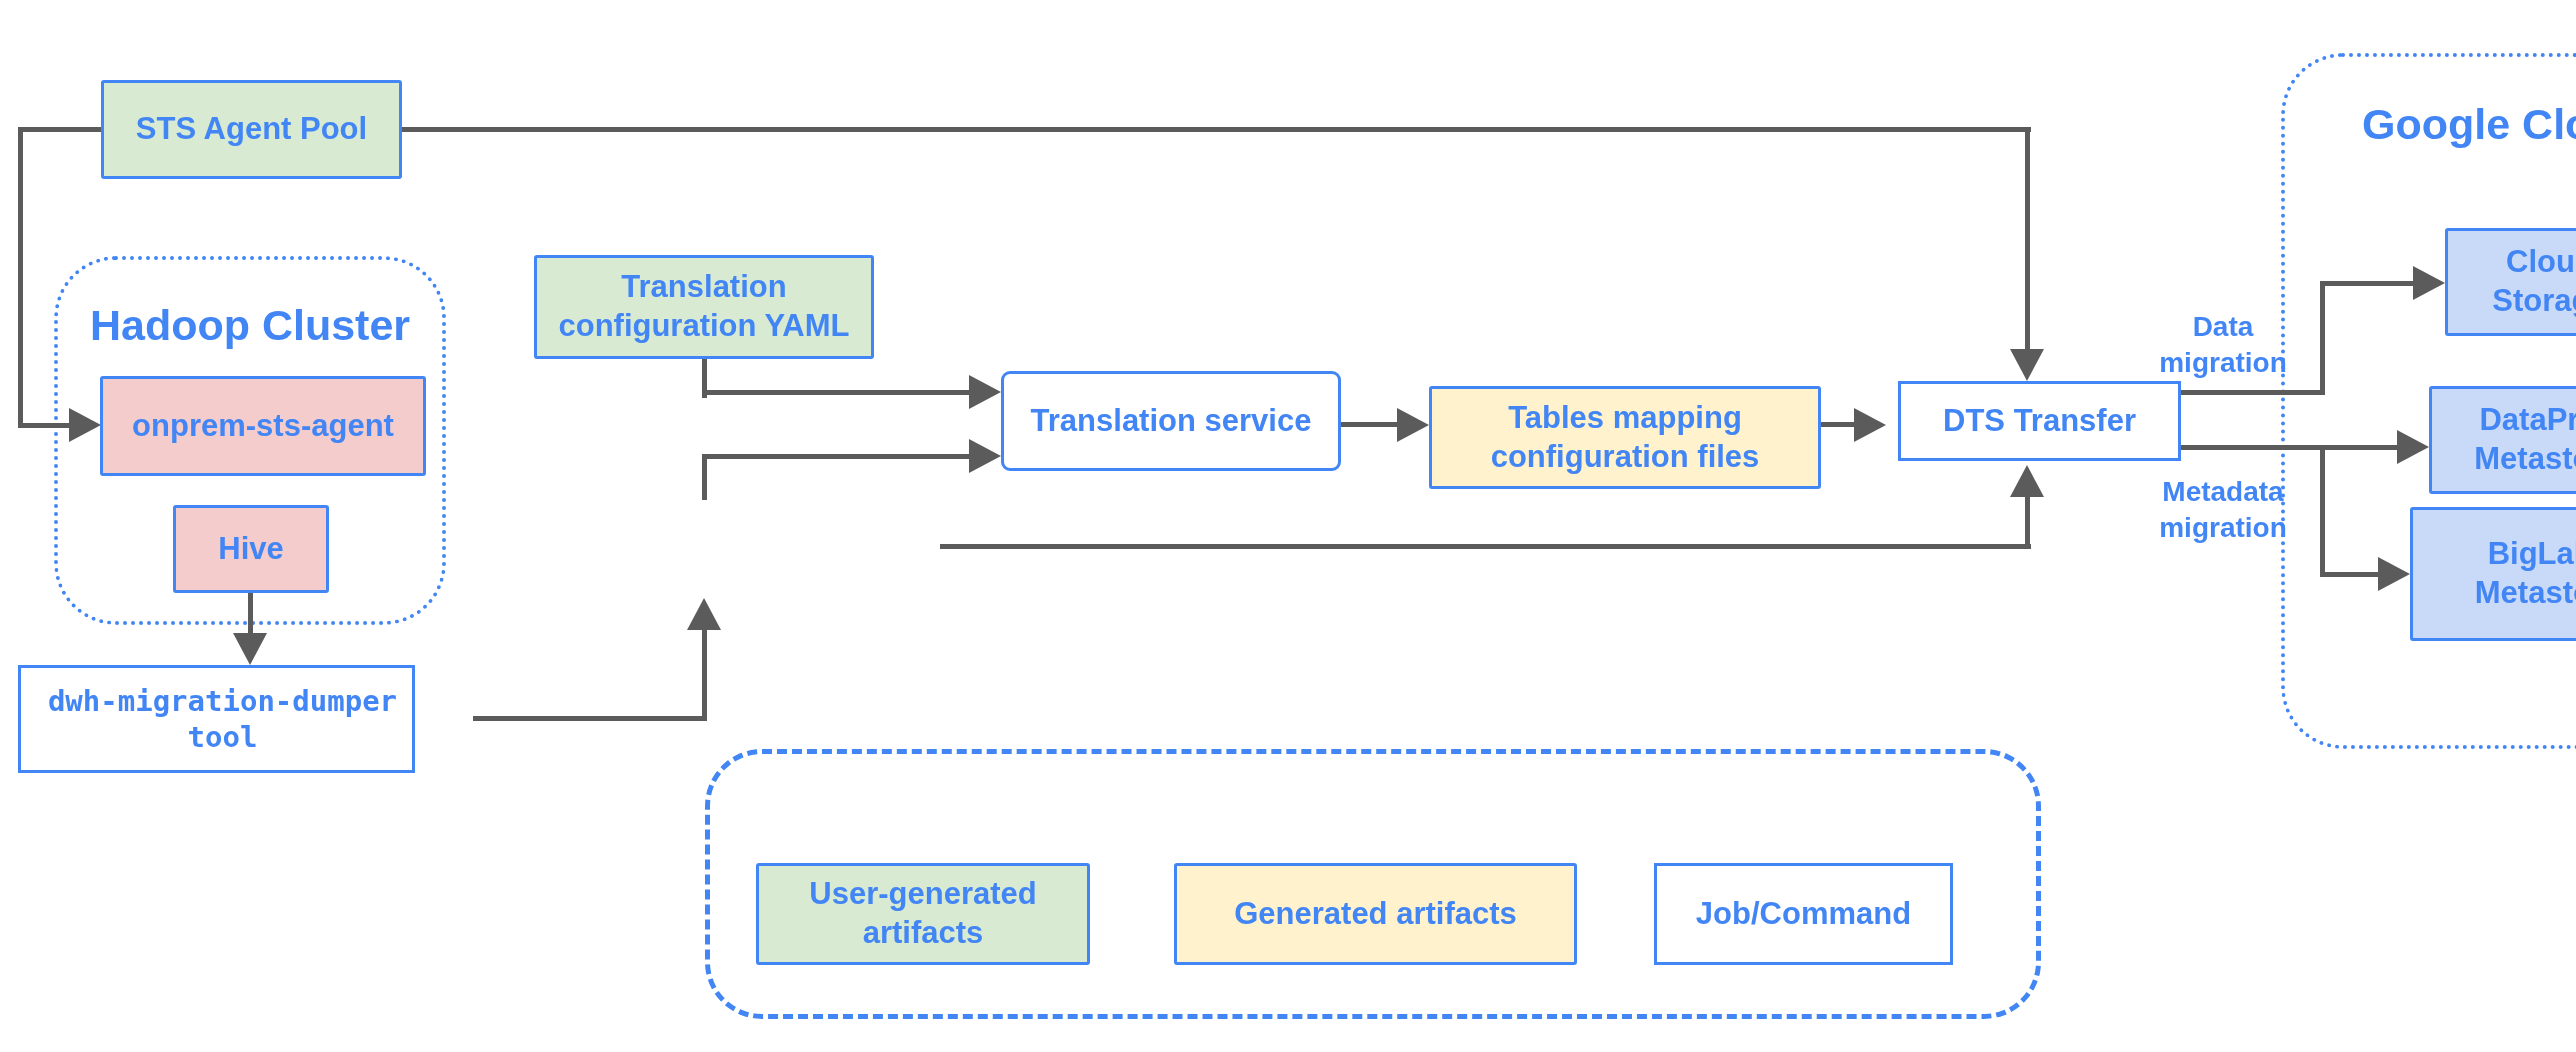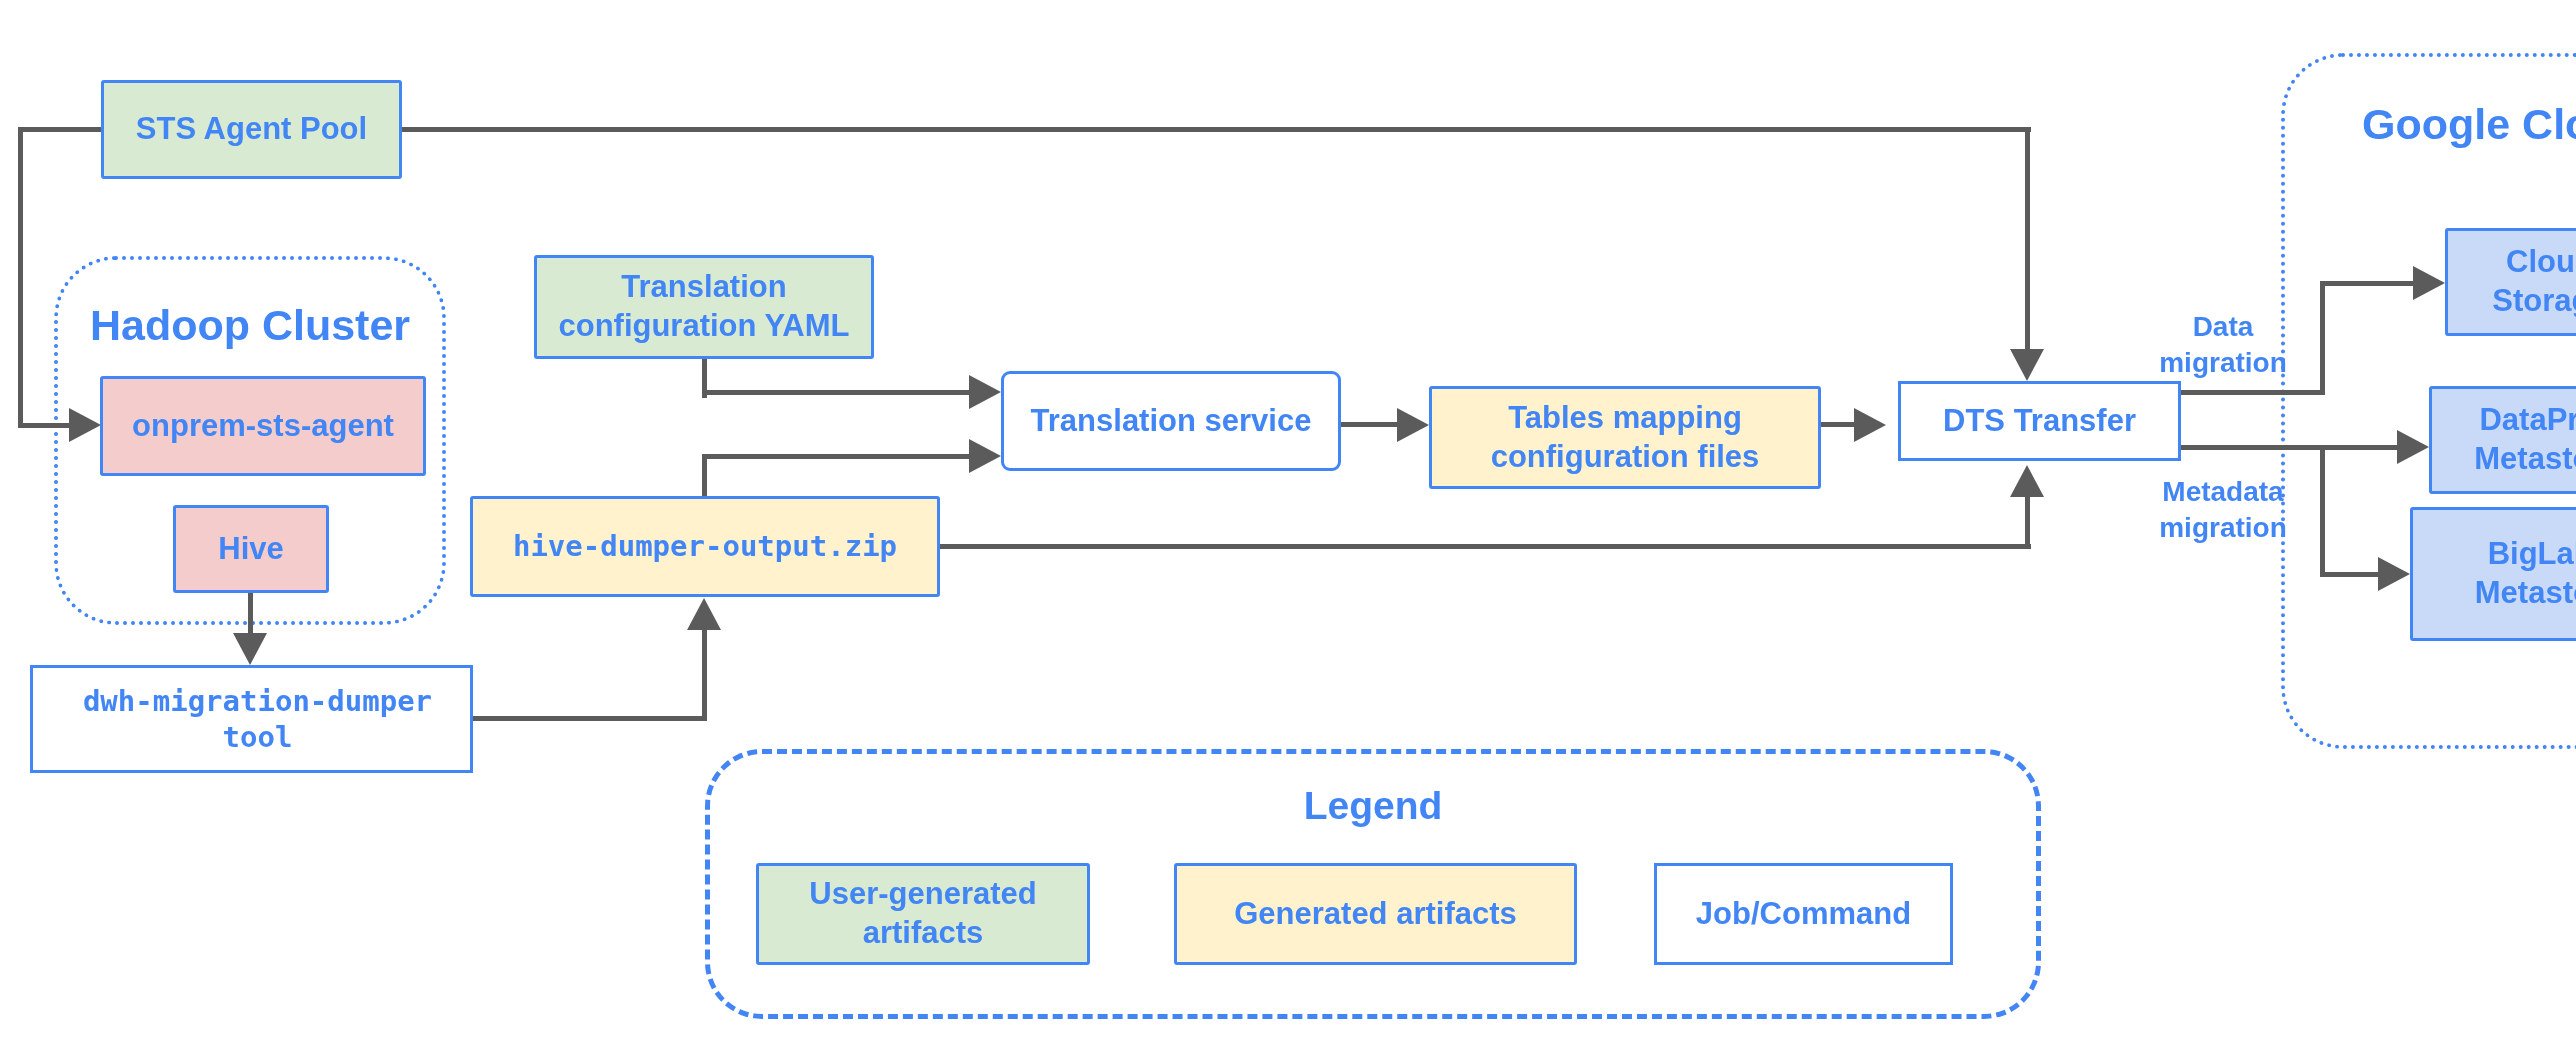--- a/index.html
+++ b/index.html
@@ -36,21 +36,20 @@
 
 <div id="canvas">
 
   <div class="container" style="left:54px;top:256px;width:392px;height:369px;"></div>
   <div class="container-title" style="left:54px;top:301px;width:392px;font-size:43px;">Hadoop Cluster</div>
 
   <div class="container" style="left:2281px;top:53px;width:444px;height:696px;"></div>
   <div class="container-title" style="left:2281px;top:100px;width:444px;font-size:43px;">Google Cloud</div>
 
   <div class="legend-container" style="left:705px;top:749px;width:1336px;height:270px;"></div>
-  <div class="container-title" style="left:705px;top:784px;width:1336px;font-size:39px;">Legend</div>
 
   <div class="hline" style="left:18px;top:127px;width:83px;height:5.2px;"></div>
   <div class="vline" style="left:18px;top:127px;width:5.2px;height:301px;"></div>
   <div class="hline" style="left:18px;top:423px;width:54px;height:5.2px;"></div>
   <div class="arr arr-r" style="left:69px;top:408px;"></div>
 
   <div class="hline" style="left:402px;top:127px;width:1629px;height:5.2px;"></div>
   <div class="vline" style="left:2025px;top:127px;width:5.2px;height:225px;"></div>
   <div class="arr arr-d" style="left:2010px;top:349px;"></div>
 
@@ -95,33 +94,30 @@
   </div>
 
   <div class="node rounded fill-pink" style="left:100px;top:376px;width:326px;height:100px;">
     <span class="line">onprem-sts-agent</span>
   </div>
 
   <div class="node rounded fill-pink" style="left:173px;top:505px;width:156px;height:88px;">
     <span class="line">Hive</span>
   </div>
 
-  <div class="node fill-white mono" style="left:30px;top:665px;width:443px;height:108px;padding-left:12px;">
+  <div class="node fill-white mono" style="left:18px;top:665px;width:397px;height:108px;padding-left:12px;">
     <span class="line">dwh-migration-dumper</span>
     <span class="line">tool</span>
   </div>
 
   <div class="node rounded fill-green" style="left:534px;top:255px;width:340px;height:104px;">
     <span class="line">Translation</span>
     <span class="line">configuration YAML</span>
   </div>
 
-  <div class="node rounded fill-yellow mono" style="left:470px;top:496px;width:470px;height:101px;">
-    <span class="line">hive-dumper-output.zip</span>
-  </div>
 
   <div class="node fill-white" style="left:1001px;top:371px;width:340px;height:100px;border-radius:9px;">
     <span class="line">Translation service</span>
   </div>
 
   <div class="node rounded fill-yellow" style="left:1429px;top:386px;width:392px;height:103px;">
     <span class="line">Tables mapping</span>
     <span class="line">configuration files</span>
   </div>
 

